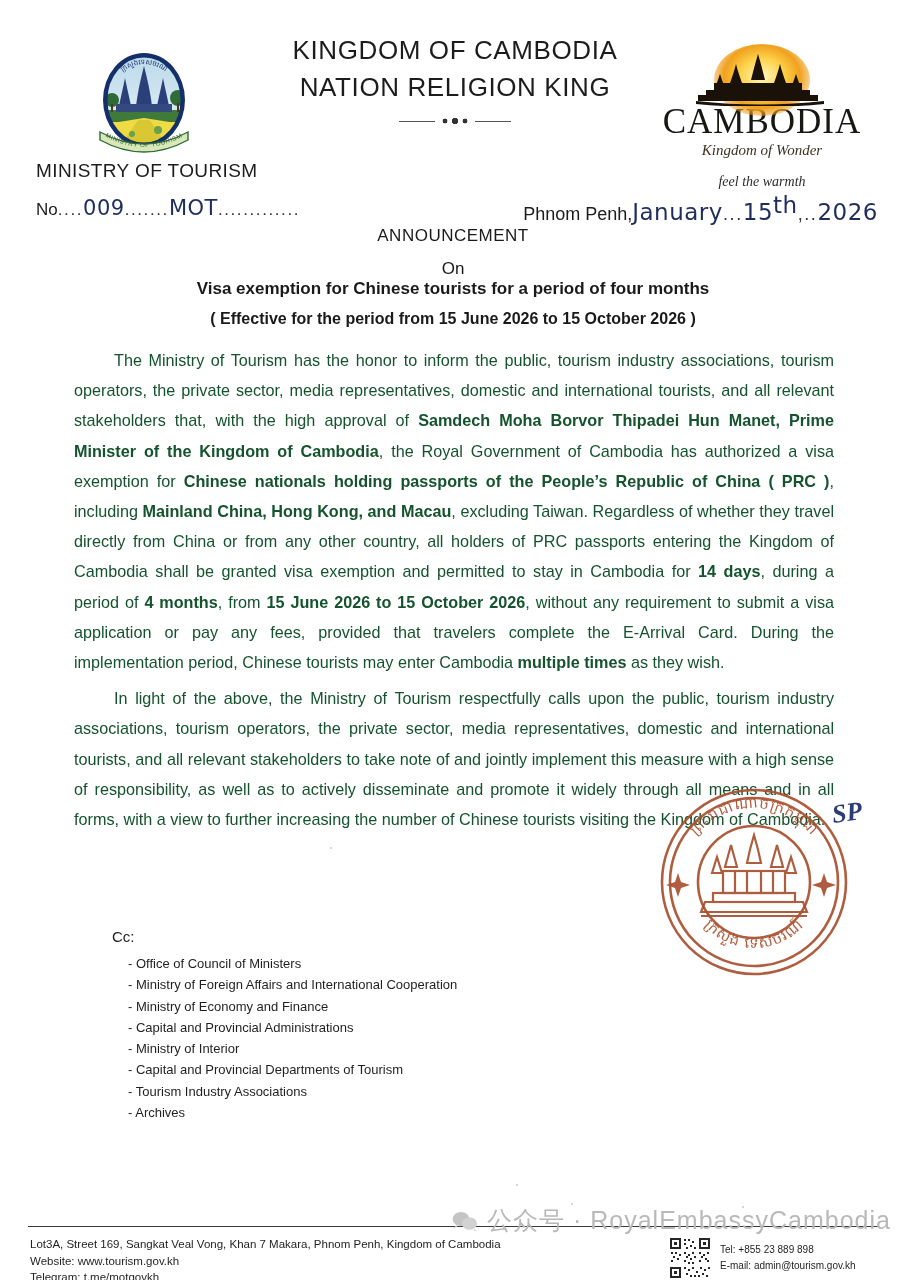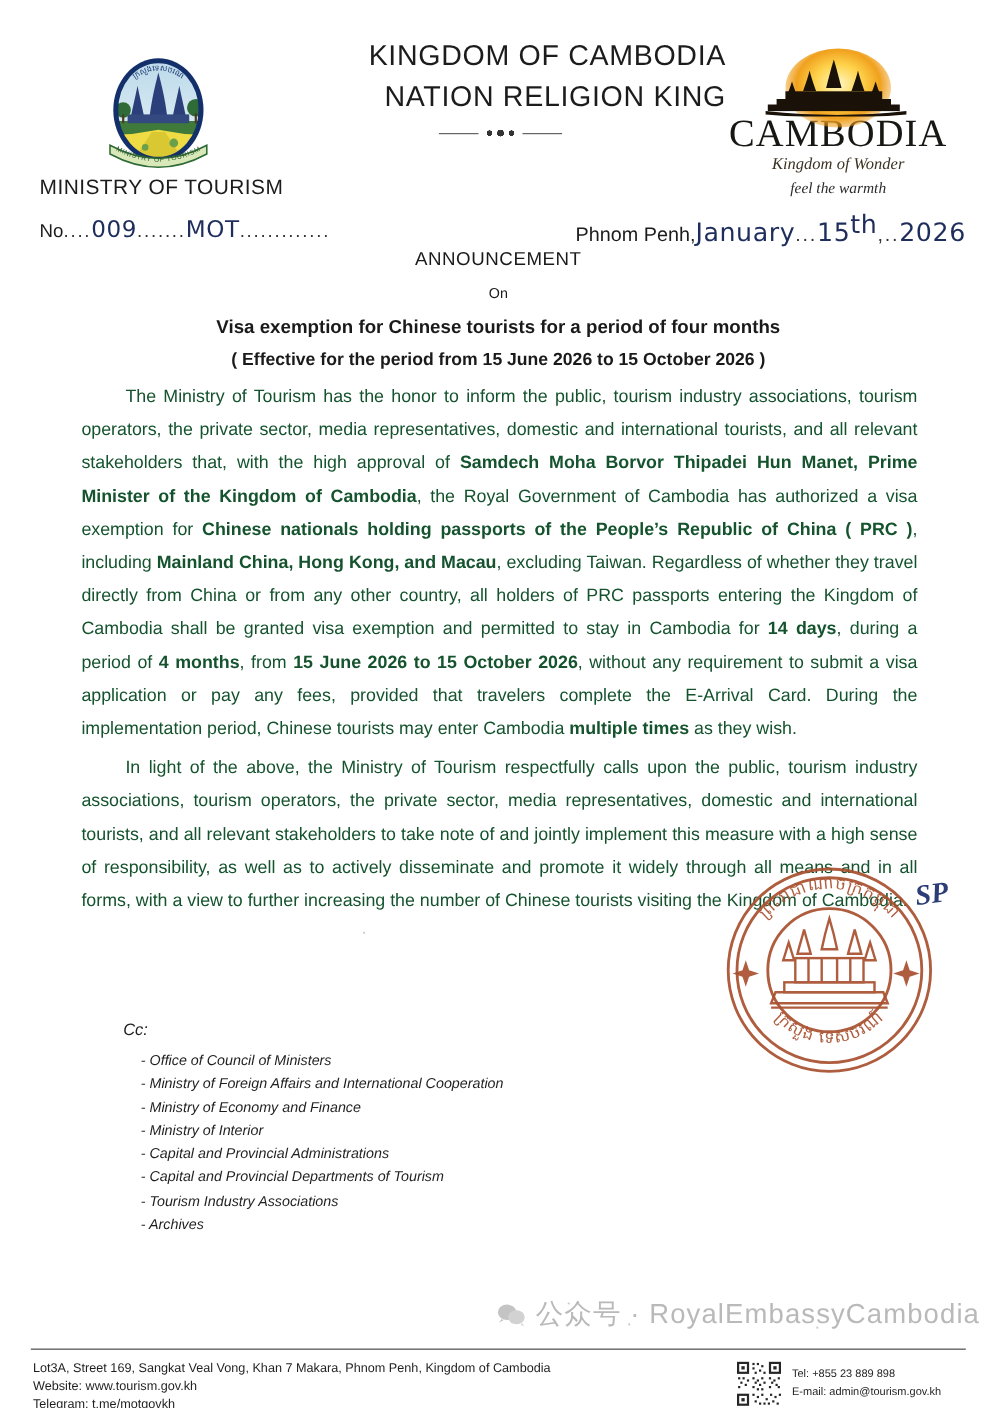--- a/index.html
+++ b/index.html
@@ -26,21 +26,21 @@
     left: 92px;
     top: 48px;
     width: 104px;
     height: 110px;
   }
   .header-titles {
     position: absolute;
     left: 250px;
     top: 32px;
     width: 410px;
-    text-align: right;
+    text-align: center;
   }
   .header-titles .line {
     font-size: 26px;
     letter-spacing: 0.6px;
     color: #1c1c1c;
     line-height: 1.42;
     font-weight: 400;
   }
   .divider-ornament {
     margin: 10px auto 0;
@@ -110,21 +110,21 @@
     font-style: italic;
     font-size: 15px;
     color: #3b3222;
     margin-top: 3px;
   }
   .cam-tag {
     font-family: "Liberation Serif", serif;
     font-style: italic;
     font-size: 14px;
     color: #2b2b2b;
-    margin-top: 5px;
+    margin-top: 15px;
   }
 
   
   .ministry-line {
     position: absolute;
     left: 36px;
     top: 160px;
     font-size: 19px;
     letter-spacing: 0.4px;
     color: #1c1c1c;
@@ -157,21 +157,21 @@
 
   
   .title-block {
     position: absolute;
     left: 0;
     top: 226px;
     width: 906px;
     text-align: center;
   }
   .t-announce { font-size: 17px; letter-spacing: 0.5px; margin-bottom: 13px; }
-  .t-on       { font-size: 13px; margin-bottom: 14px; }
+  .t-on       { font-size: 17px; }
   .t-subject  { font-size: 17px; font-weight: bold; margin-bottom: 11px; }
   .t-period   { font-size: 16px; font-weight: bold; }
 
   
   .body-text {
     position: absolute;
     left: 74px;
     top: 345px;
     width: 760px;
     font-size: 16.2px;
@@ -203,21 +203,20 @@
     transform: rotate(-8deg);
   }
 
   
   .cc-block {
     position: absolute;
     left: 112px;
     top: 928px;
     font-size: 13px;
     color: #1f1f1f;
-    font-style: italic;
   }
   .cc-head { font-size: 15px; margin-bottom: 8px; }
   .cc-item { line-height: 21.3px; padding-left: 16px; }
 
   
   .footer-rule {
     position: absolute;
     left: 28px;
     top: 1226px;
     width: 850px;
@@ -240,21 +239,21 @@
     align-items: center;
     gap: 8px;
   }
   .qr { width: 44px; height: 44px; }
   .footer-contact { font-size: 10px; line-height: 16.5px; color: #1f1f1f; }
 
   
   .watermark {
     position: absolute;
     left: 452px;
-    top: 1178px;
+    top: 1204px;
     display: flex;
     align-items: center;
     gap: 9px;
     font-size: 25px;
     color: #b9b9b9;
     letter-spacing: 1px;
     white-space: nowrap;
     pointer-events: none;
   }
   .wechat-ico { width: 26px; height: 22px; }
@@ -412,22 +411,22 @@
   </svg>
 </div>
 <div class="signature-mark">SP</div>
 
 <div class="cc-block">
   <div class="cc-head">Cc:</div>
   <div>
       <div class="cc-item">- Office of Council of Ministers</div>
       <div class="cc-item">- Ministry of Foreign Affairs and International Cooperation</div>
       <div class="cc-item">- Ministry of Economy and Finance</div>
+      <div class="cc-item">- Capital and Provincial Administrations</div>
       <div class="cc-item">- Ministry of Interior</div>
-      <div class="cc-item">- Capital and Provincial Administrations</div>
       <div class="cc-item">- Capital and Provincial Departments of Tourism</div>
       <div class="cc-item">- Tourism Industry Associations</div>
       <div class="cc-item">- Archives</div>
     </div>
 </div>
 
 <div class="footer-rule"></div>
 
 <div class="footer-left">
   <div>Lot3A, Street 169, Sangkat Veal Vong, Khan 7 Makara, Phnom Penh, Kingdom of Cambodia</div>

